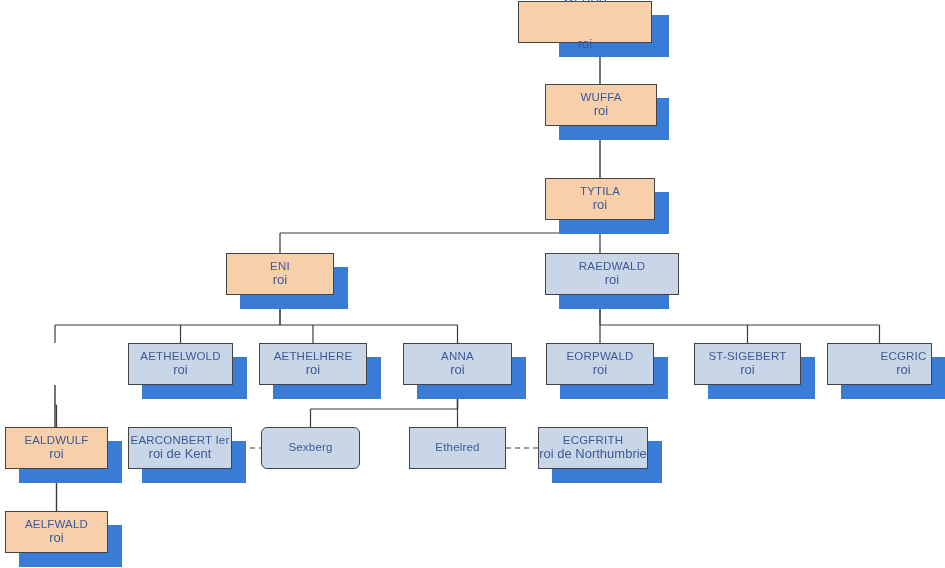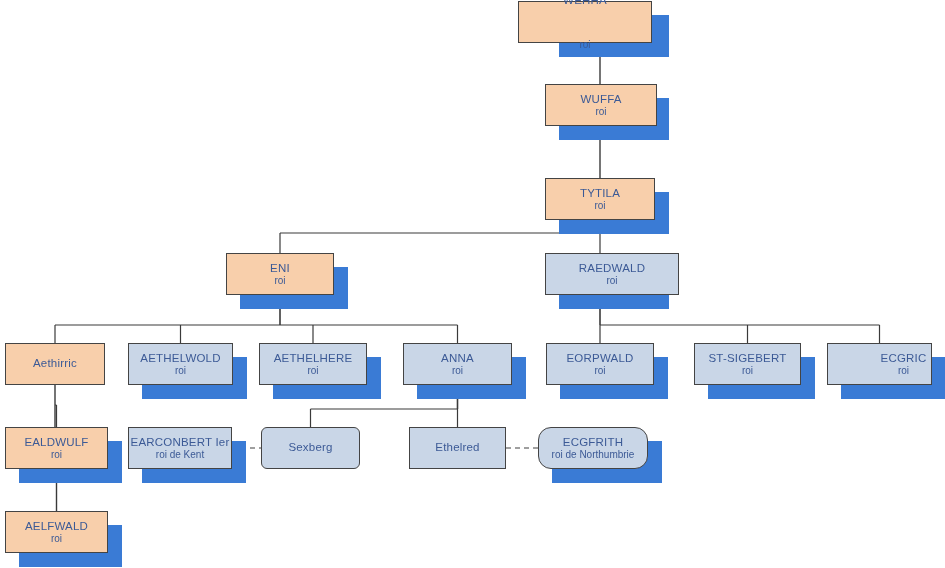--- a/index.html
+++ b/index.html
@@ -3,21 +3,21 @@
 <meta charset="utf-8">
 <style>
   html,body{margin:0;padding:0;background:#ffffff;}
   body{font-family:"Liberation Sans","DejaVu Sans",sans-serif;}
   #canvas{position:relative;width:945px;height:568px;overflow:hidden;background:#ffffff;}
   #edges{position:absolute;left:0;top:0;width:945px;height:568px;}
   .node{position:absolute;box-sizing:border-box;border:1px solid #444444;
         display:flex;flex-direction:column;align-items:center;justify-content:center;
         color:#3c5a96;line-height:1.15;z-index:5;}
   .node .l1{font-size:11.5px;letter-spacing:.2px;white-space:nowrap;}
-  .node .l2{font-size:10px;white-space:nowrap;}
+  .node .l2{font-size:13px;white-space:nowrap;}
   .node.orange{background:#f8cfab;}
   .node.blue{background:#c9d6e7;}
   .shadow{position:absolute;background:#3a7bd5;z-index:1;}
 </style>
 </head>
 <body>
 
 <div id="canvas">
   <svg id="edges" width="945" height="568" viewBox="0 0 945 568">
       <line x1="600" y1="43" x2="600" y2="84" stroke="#3a3a3a" stroke-width="1.4"></line>
@@ -66,23 +66,20 @@
     <div class="shadow" style="left: 240px; top: 267px; width: 108px; height: 42px;"></div>
     <div class="node orange" style="left: 226px; top: 253px; width: 108px; height: 42px;">
       <span class="l1">ENI</span>
       <span class="l2">roi</span>
     </div>
     <div class="shadow" style="left: 559px; top: 267px; width: 110px; height: 42px;"></div>
     <div class="node blue" style="left: 545px; top: 253px; width: 134px; height: 42px;">
       <span class="l1">RAEDWALD</span>
       <span class="l2">roi</span>
     </div>
-    <div class="node orange" style="left: 5px; top: 343px; width: 100px; height: 42px;">
-      <span class="l1">Aethirric</span>
-    </div>
     <div class="shadow" style="left: 142px; top: 357px; width: 105px; height: 42px;"></div>
     <div class="node blue" style="left: 128px; top: 343px; width: 105px; height: 42px;">
       <span class="l1">AETHELWOLD</span>
       <span class="l2">roi</span>
     </div>
     <div class="shadow" style="left: 273px; top: 357px; width: 108px; height: 42px;"></div>
     <div class="node blue" style="left: 259px; top: 343px; width: 108px; height: 42px;">
       <span class="l1">AETHELHERE</span>
       <span class="l2">roi</span>
     </div>
@@ -116,21 +113,21 @@
       <span class="l1">EARCONBERT Ier</span>
       <span class="l2">roi de Kent</span>
     </div>
     <div class="node blue" style="left: 261px; top: 427px; width: 99px; height: 42px; border-radius: 6px;">
       <span class="l1">Sexberg</span>
     </div>
     <div class="node blue" style="left: 409px; top: 427px; width: 97px; height: 42px;">
       <span class="l1">Ethelred</span>
     </div>
     <div class="shadow" style="left: 552px; top: 441px; width: 110px; height: 42px;"></div>
-    <div class="node blue" style="left: 538px; top: 427px; width: 110px; height: 42px; border-radius: 13px;">
+    <div class="node blue" style="left: 538px; top: 427px; width: 110px; height: 42px;">
       <span class="l1">ECGFRITH</span>
       <span class="l2">roi de Northumbrie</span>
     </div>
     <div class="shadow" style="left: 19px; top: 525px; width: 103px; height: 42px;"></div>
     <div class="node orange" style="left: 5px; top: 511px; width: 103px; height: 42px;">
       <span class="l1">AELFWALD</span>
       <span class="l2">roi</span>
     </div>
   </div>
 

